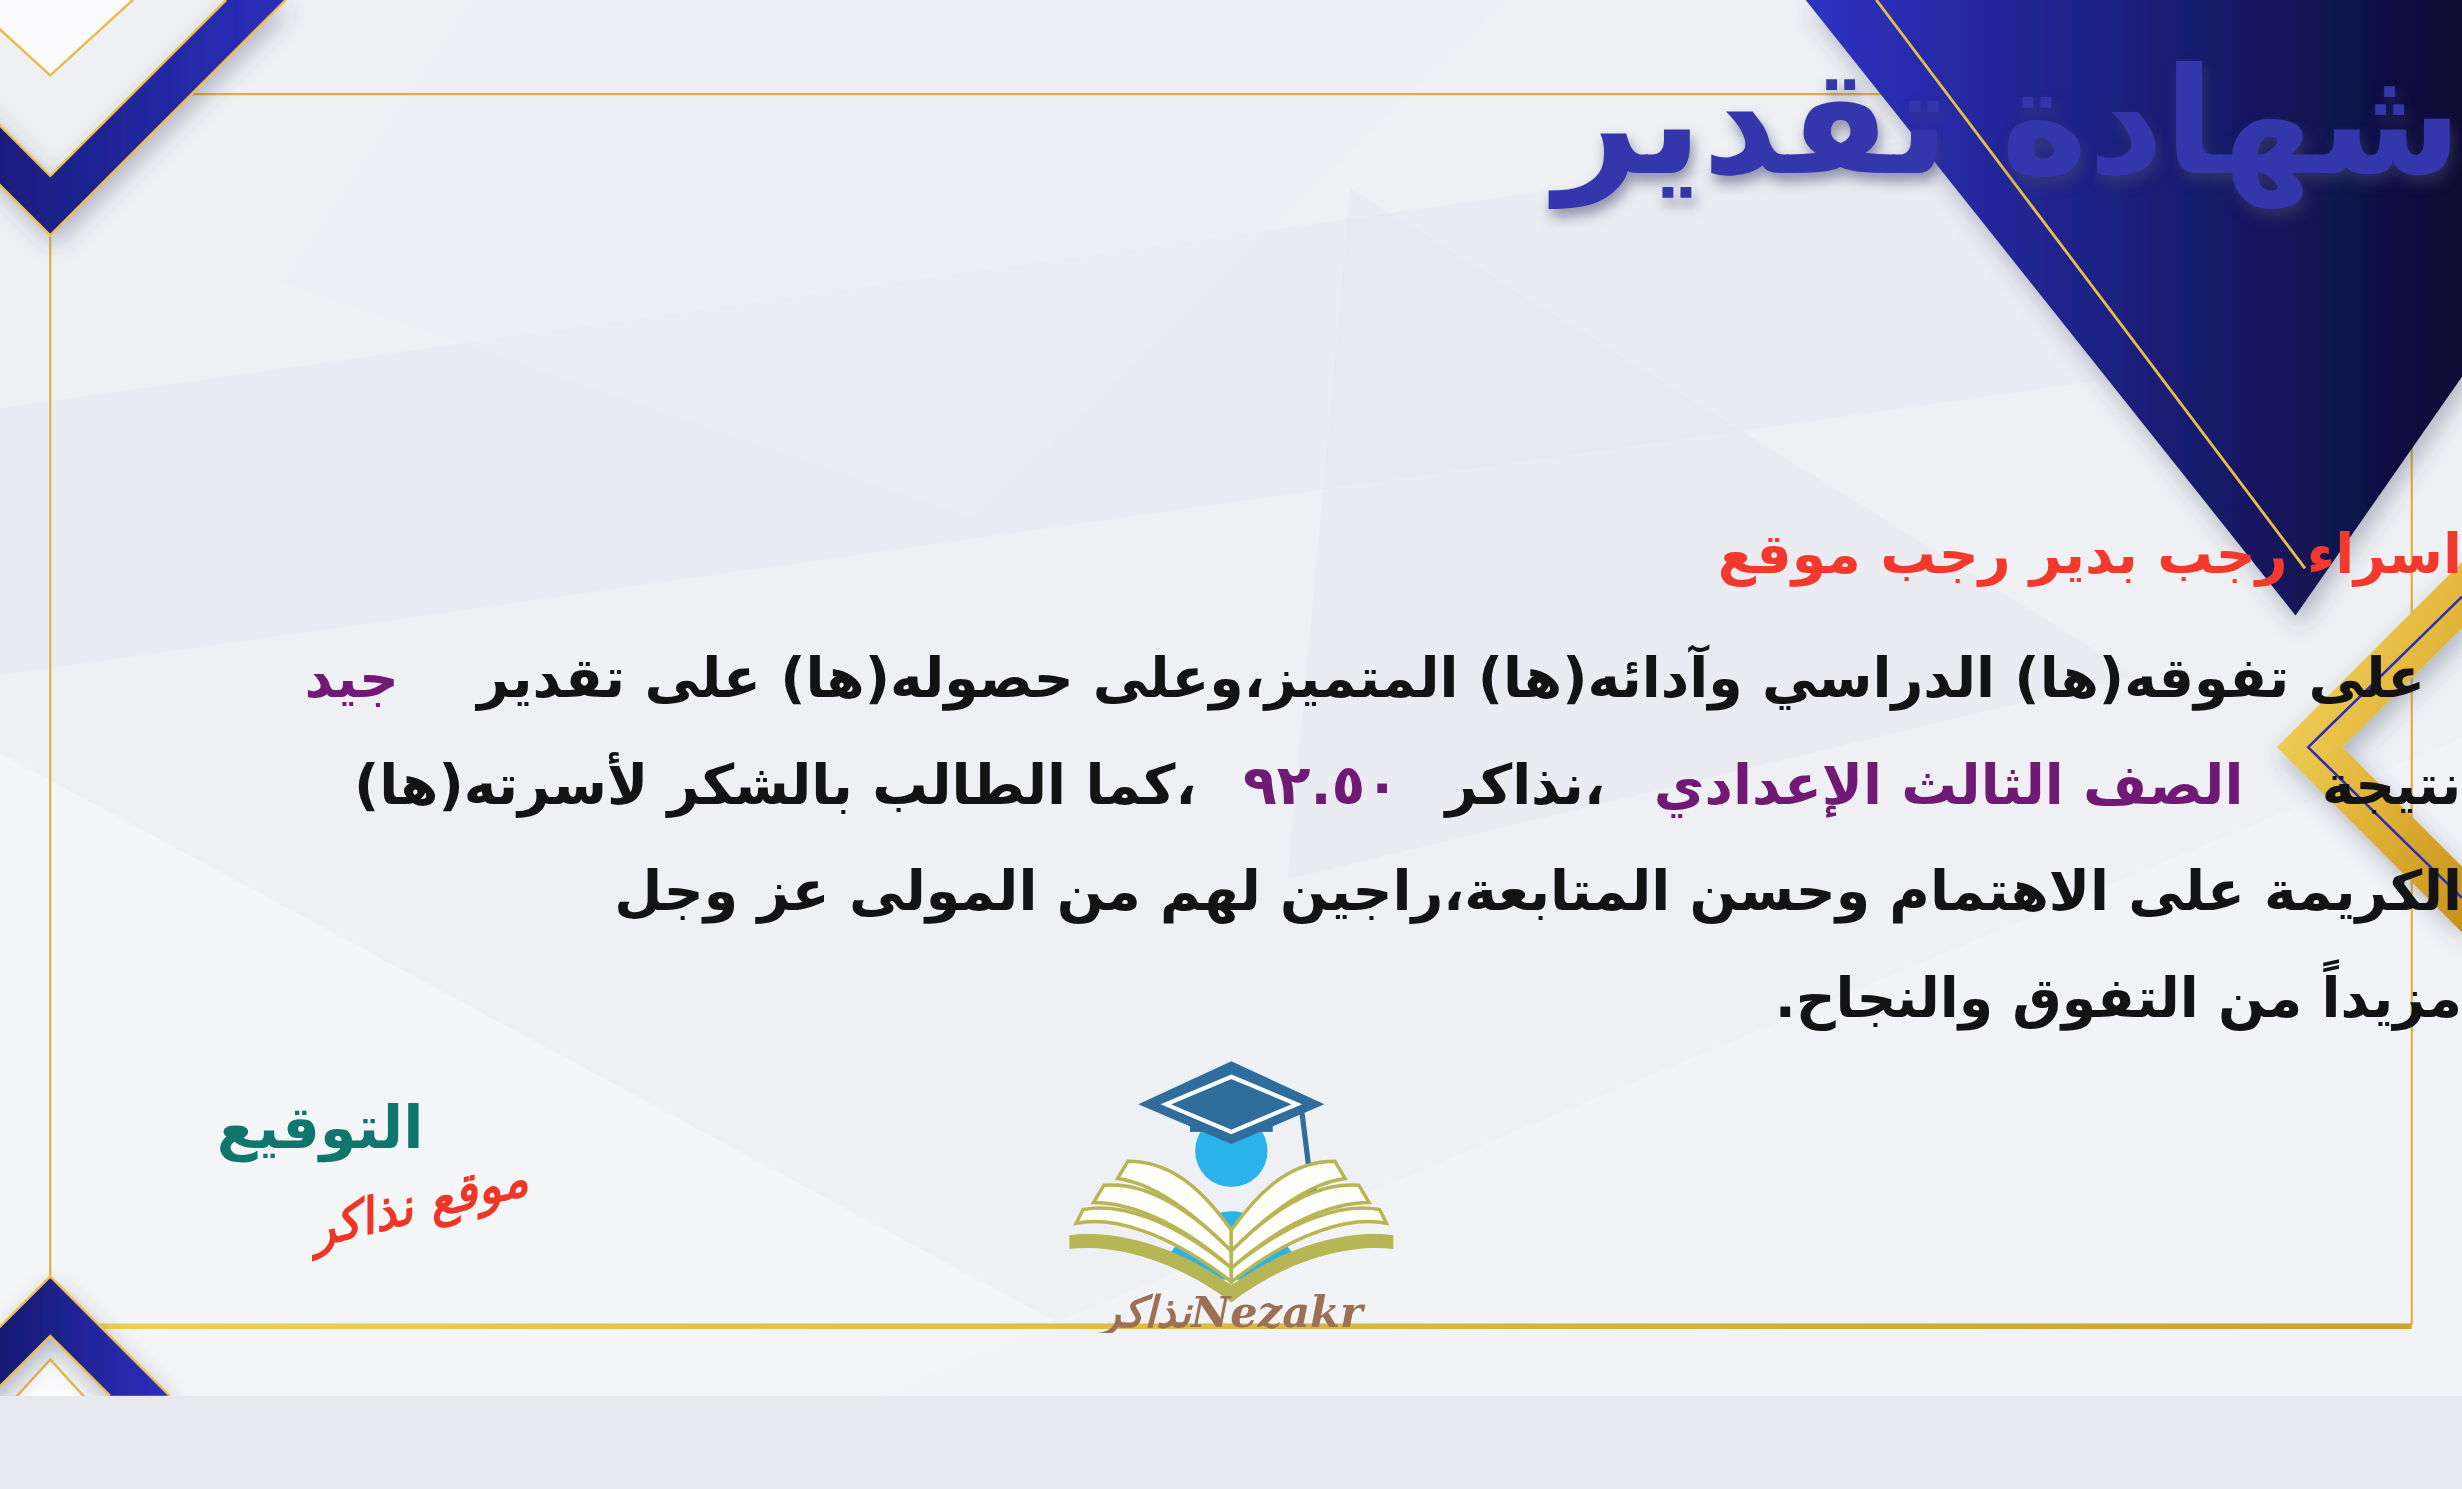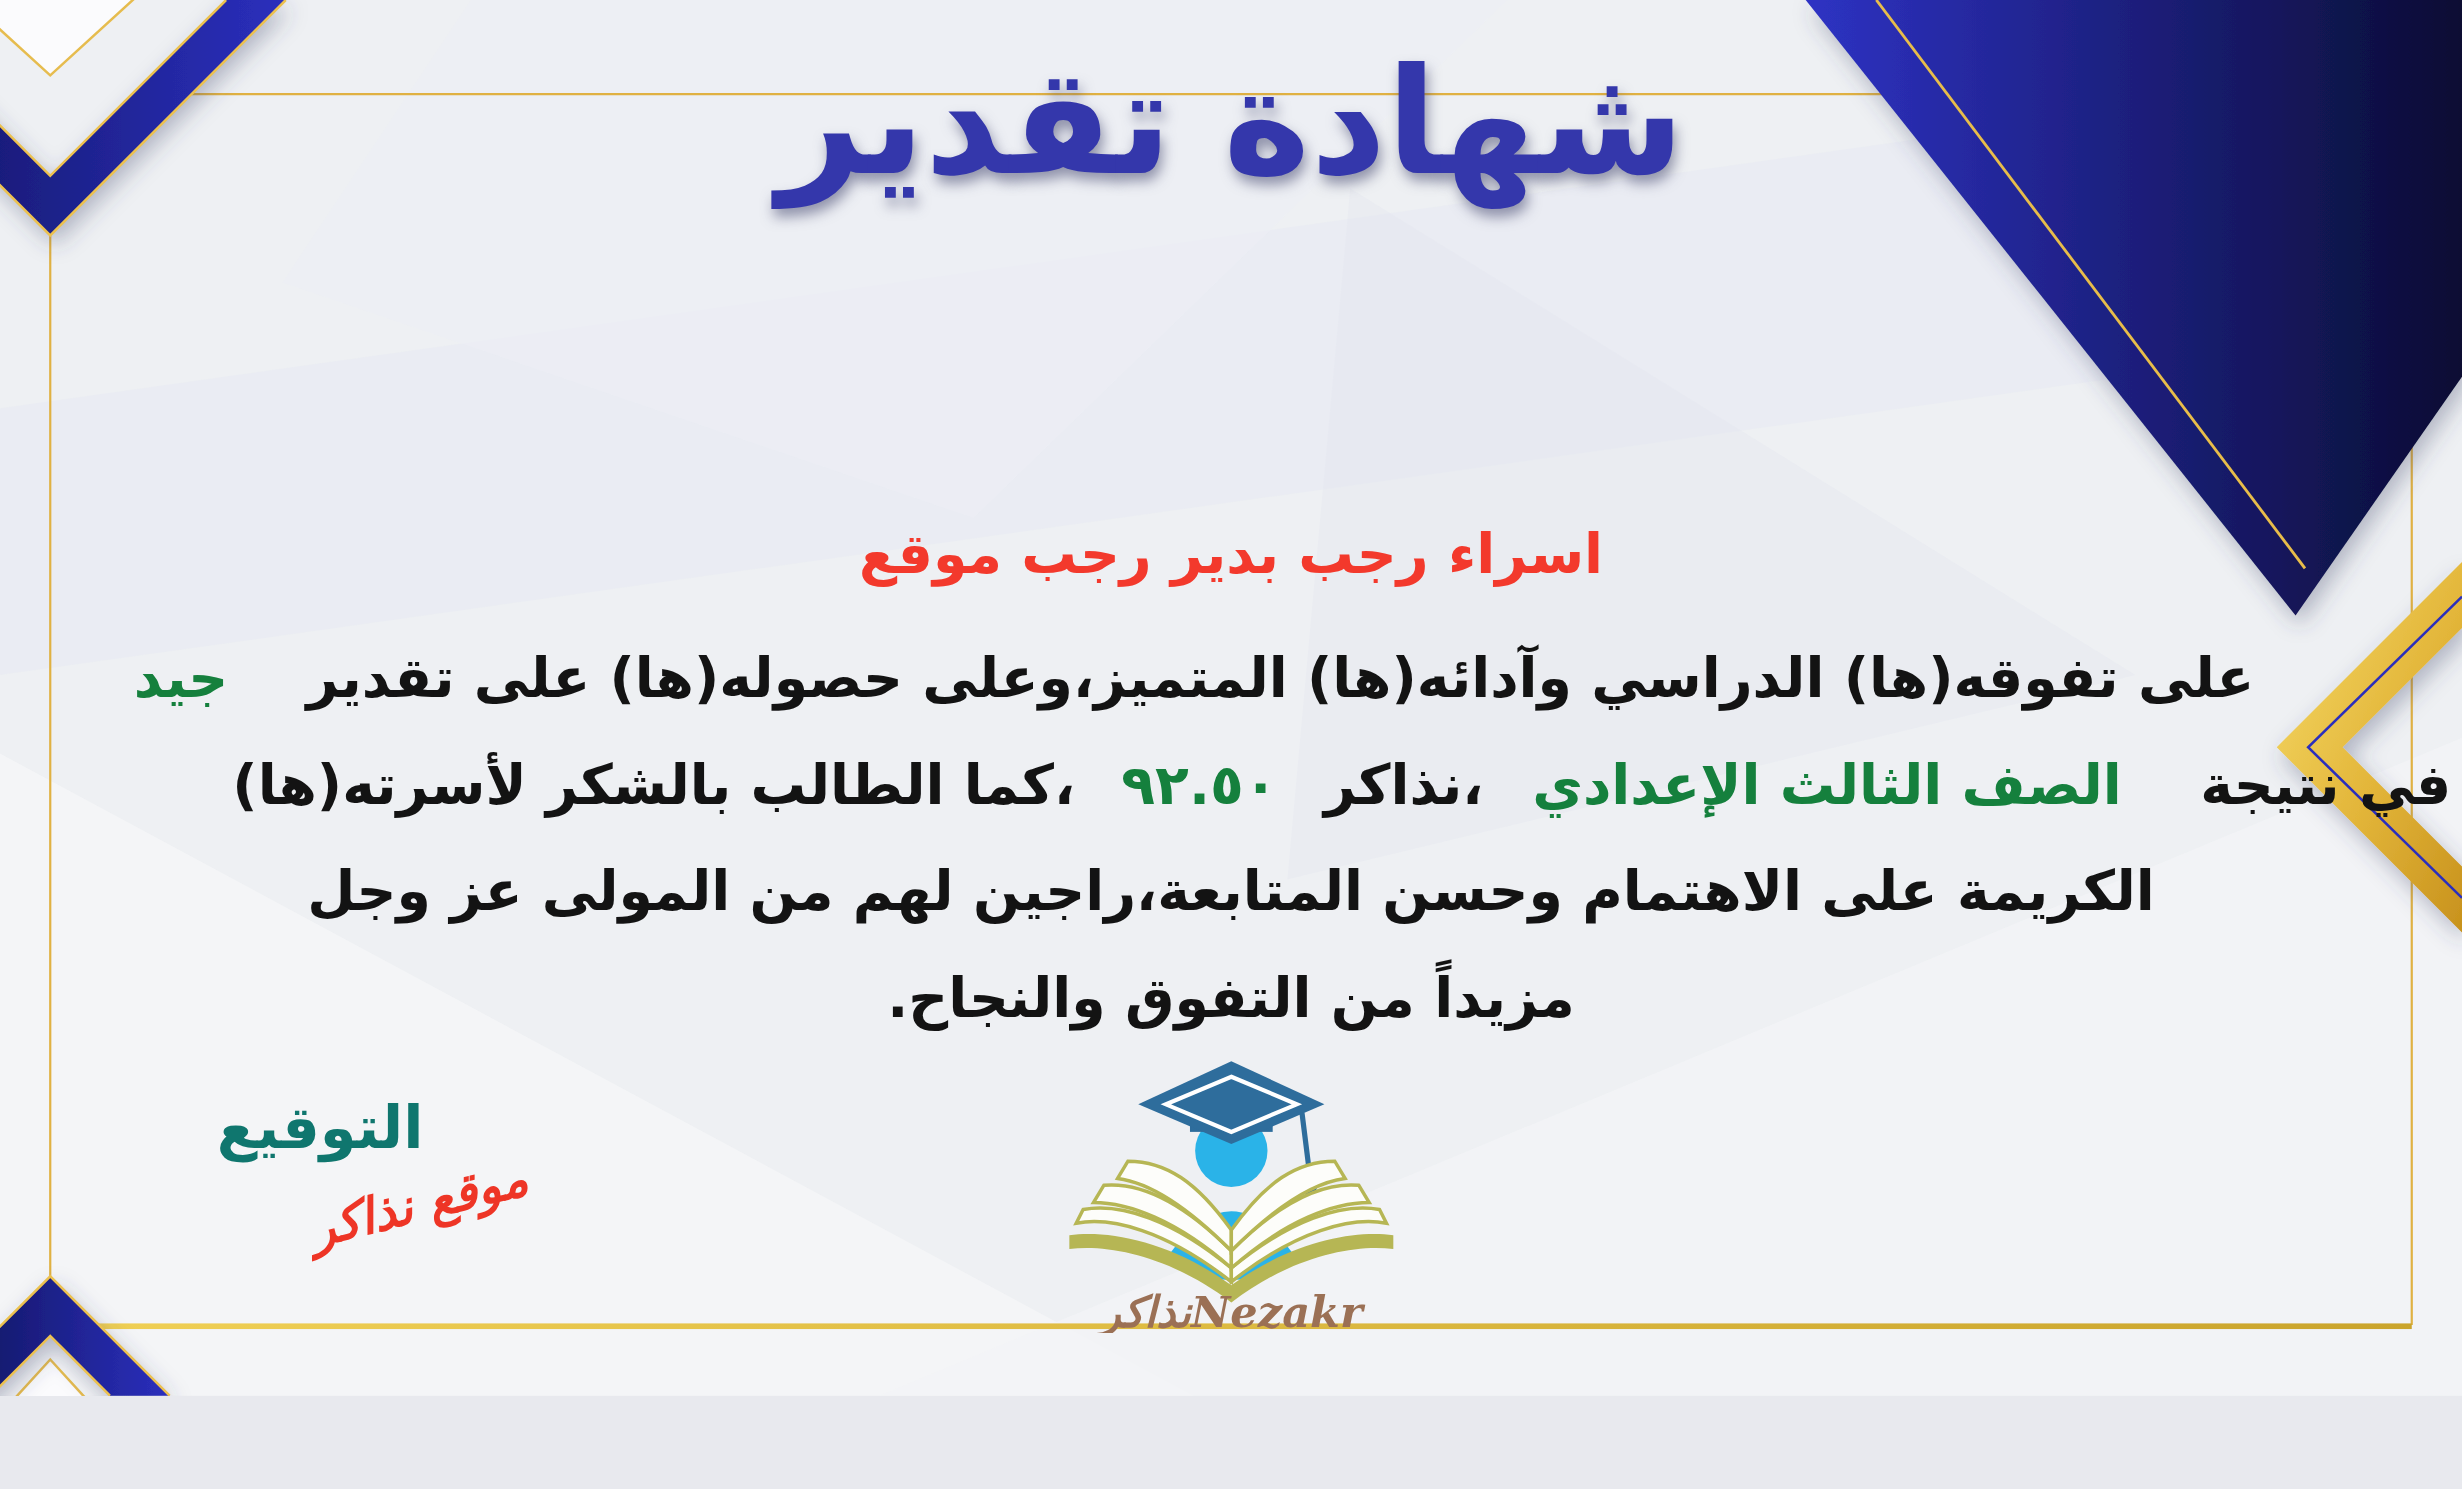--- a/index.html
+++ b/index.html
@@ -7,36 +7,36 @@
   .cert{
     position:relative;
     width:100vw;
     height:56.687vw; 
     overflow:hidden;
     background:#eef0f3;
     font-family:"DejaVu Sans", sans-serif;
     direction:rtl;
   }
   .deco{position:absolute;inset:0;width:100%;height:100%;display:block;}
-  .txt{position:absolute;left:0;width:100%;text-align:center;color:#131313;}
+  .txt{position:absolute;left:0;width:100%;text-align:right;color:#131313;}
   .title{
     top:2.6%;
     font-size:6vw;
     font-weight:bold;
     color:#3437ab;
     text-shadow:0.12vw 0.32vw 0.5vw rgba(66,70,110,0.55);
     letter-spacing:0.05vw;
   }
   .intro{top:28.9%;font-size:2.2vw;font-weight:bold;}
   .name{top:37.4%;font-size:2.25vw;font-weight:bold;color:#f3392c;}
   .para{top:44.8%;font-size:2.25vw;font-weight:bold;line-height:4.33vw;}
   .para .ln{white-space:nowrap;}
   .ln1{transform:translateX(-1.5%);} 
   .ln2{transform:translateX(4.5%);}
-  .red{color:#15803d;}
+  .red{color:#701a75;}
   .gap-r{margin-right:2.4vw;}
   .gap-l{margin-left:1.2vw;}
   .gap-both{margin:0 1.1vw;}
   .sign-label{
     position:absolute;right:80%;left:6%;top:78.3%;
     text-align:center;font-size:2.4vw;font-weight:bold;color:#0f766e;
   }
   .sign-script{
     position:absolute;left:8%;width:18%;top:84.2%;
     text-align:center;font-size:2vw;font-weight:bold;font-style:oblique 14deg;

